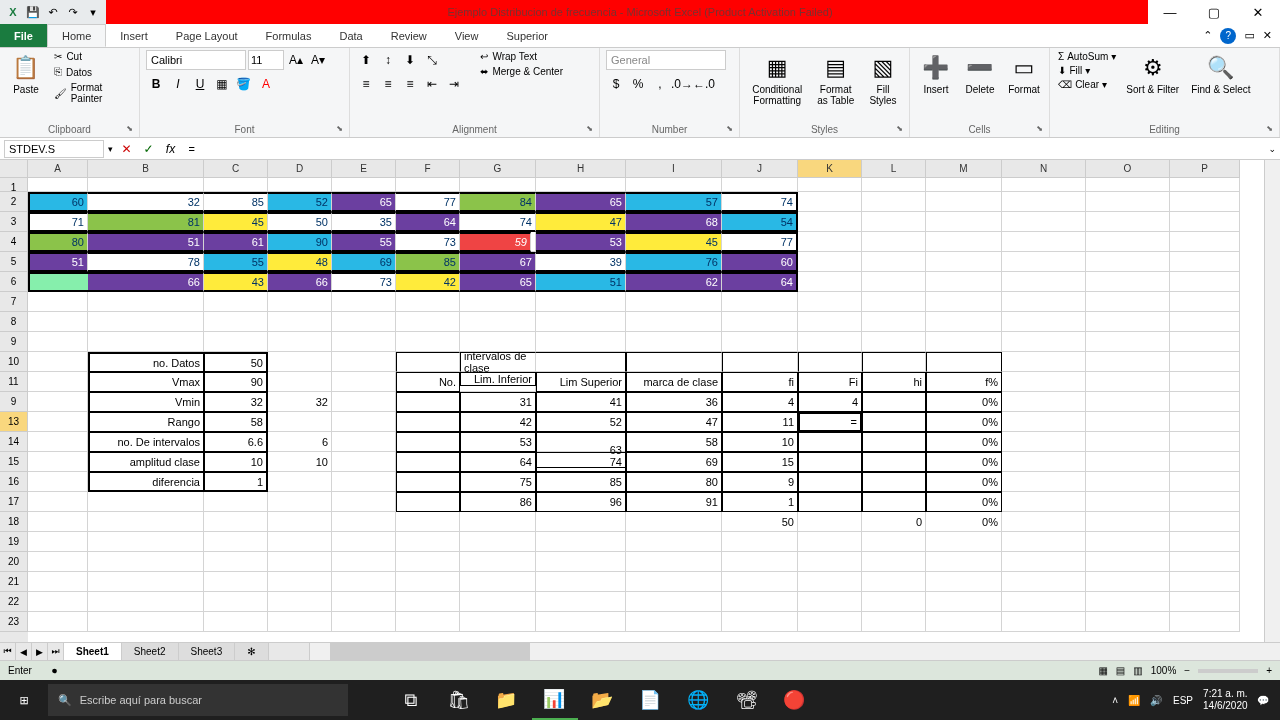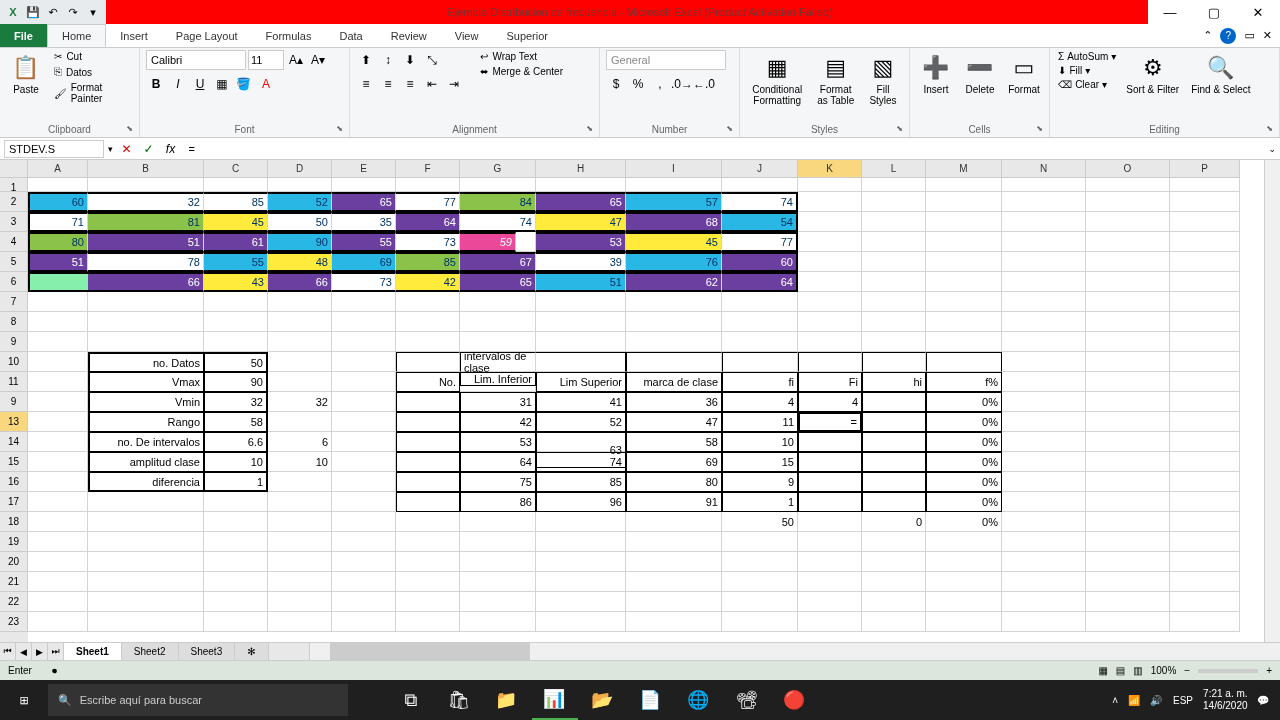--- a/index.html
+++ b/index.html
@@ -722,21 +722,21 @@
             <div class="cell" style="left: 432px; top: 34px; width: 76px; height: 20px; background: rgb(255, 255, 255); color: rgb(0, 51, 102); font-weight: normal; border-top: 2px solid rgb(0, 0, 0); border-bottom: 2px solid rgb(0, 0, 0);">74</div>
             <div class="cell" style="left: 508px; top: 34px; width: 90px; height: 20px; background: rgb(255, 235, 59); color: rgb(0, 51, 102); font-weight: normal; border-top: 2px solid rgb(0, 0, 0); border-bottom: 2px solid rgb(0, 0, 0);">47</div>
             <div class="cell" style="left: 598px; top: 34px; width: 96px; height: 20px; background: rgb(107, 63, 160); color: rgb(255, 255, 255); font-weight: normal; border-top: 2px solid rgb(0, 0, 0); border-bottom: 2px solid rgb(0, 0, 0);">68</div>
             <div class="cell" style="left: 694px; top: 34px; width: 76px; height: 20px; background: rgb(41, 184, 229); color: rgb(0, 51, 102); font-weight: normal; border-top: 2px solid rgb(0, 0, 0); border-bottom: 2px solid rgb(0, 0, 0); border-right: 2px solid rgb(0, 0, 0);">54</div>
             <div class="cell" style="left: 0px; top: 54px; width: 60px; height: 20px; background: rgb(139, 195, 74); color: rgb(0, 51, 102); font-weight: normal; border-top: 2px solid rgb(0, 0, 0); border-bottom: 2px solid rgb(0, 0, 0); border-left: 2px solid rgb(0, 0, 0);">80</div>
             <div class="cell" style="left: 60px; top: 54px; width: 116px; height: 20px; background: rgb(107, 63, 160); color: rgb(255, 255, 255); font-weight: normal; border-top: 2px solid rgb(0, 0, 0); border-bottom: 2px solid rgb(0, 0, 0);">51</div>
             <div class="cell" style="left: 176px; top: 54px; width: 64px; height: 20px; background: rgb(107, 63, 160); color: rgb(255, 255, 255); font-weight: normal; border-top: 2px solid rgb(0, 0, 0); border-bottom: 2px solid rgb(0, 0, 0);">61</div>
             <div class="cell" style="left: 240px; top: 54px; width: 64px; height: 20px; background: rgb(41, 184, 229); color: rgb(0, 51, 102); font-weight: normal; border-top: 2px solid rgb(0, 0, 0); border-bottom: 2px solid rgb(0, 0, 0);">90</div>
             <div class="cell" style="left: 304px; top: 54px; width: 64px; height: 20px; background: rgb(107, 63, 160); color: rgb(255, 255, 255); font-weight: normal; border-top: 2px solid rgb(0, 0, 0); border-bottom: 2px solid rgb(0, 0, 0);">55</div>
             <div class="cell" style="left: 368px; top: 54px; width: 64px; height: 20px; background: rgb(255, 255, 255); color: rgb(0, 51, 102); font-weight: normal; border-top: 2px solid rgb(0, 0, 0); border-bottom: 2px solid rgb(0, 0, 0);">73</div>
-            <div class="cell" style="left: 432px; top: 54px; width: 56px; height: 20px; background: #ec4899; color: rgb(255, 255, 255); font-weight: normal; border-top: 2px solid rgb(0, 0, 0); border-bottom: 2px solid rgb(0, 0, 0); font-style: italic;">59</div>
+            <div class="cell" style="left: 432px; top: 54px; width: 71px; height: 20px; background: #ef4444; color: rgb(255, 255, 255); font-weight: normal; border-top: 2px solid rgb(0, 0, 0); border-bottom: 2px solid rgb(0, 0, 0); font-style: italic;">59</div>
             <div class="cell" style="left: 508px; top: 54px; width: 90px; height: 20px; background: rgb(107, 63, 160); color: rgb(255, 255, 255); font-weight: normal; border-top: 2px solid rgb(0, 0, 0); border-bottom: 2px solid rgb(0, 0, 0);">53</div>
             <div class="cell" style="left: 598px; top: 54px; width: 96px; height: 20px; background: rgb(255, 235, 59); color: rgb(0, 51, 102); font-weight: normal; border-top: 2px solid rgb(0, 0, 0); border-bottom: 2px solid rgb(0, 0, 0);">45</div>
             <div class="cell" style="left: 694px; top: 54px; width: 76px; height: 20px; background: rgb(255, 255, 255); color: rgb(0, 51, 102); font-weight: normal; border-top: 2px solid rgb(0, 0, 0); border-bottom: 2px solid rgb(0, 0, 0); border-right: 2px solid rgb(0, 0, 0);">77</div>
             <div class="cell" style="left: 0px; top: 74px; width: 60px; height: 20px; background: rgb(107, 63, 160); color: rgb(255, 255, 255); font-weight: normal; border-top: 2px solid rgb(0, 0, 0); border-bottom: 2px solid rgb(0, 0, 0); border-left: 2px solid rgb(0, 0, 0);">51</div>
             <div class="cell" style="left: 60px; top: 74px; width: 116px; height: 20px; background: rgb(255, 255, 255); color: rgb(0, 51, 102); font-weight: normal; border-top: 2px solid rgb(0, 0, 0); border-bottom: 2px solid rgb(0, 0, 0);">78</div>
             <div class="cell" style="left: 176px; top: 74px; width: 64px; height: 20px; background: rgb(41, 184, 229); color: rgb(0, 51, 102); font-weight: normal; border-top: 2px solid rgb(0, 0, 0); border-bottom: 2px solid rgb(0, 0, 0);">55</div>
             <div class="cell" style="left: 240px; top: 74px; width: 64px; height: 20px; background: rgb(255, 235, 59); color: rgb(0, 51, 102); font-weight: normal; border-top: 2px solid rgb(0, 0, 0); border-bottom: 2px solid rgb(0, 0, 0);">48</div>
             <div class="cell" style="left: 304px; top: 74px; width: 64px; height: 20px; background: rgb(41, 184, 229); color: rgb(0, 51, 102); font-weight: normal; border-top: 2px solid rgb(0, 0, 0); border-bottom: 2px solid rgb(0, 0, 0);">69</div>
             <div class="cell" style="left: 368px; top: 74px; width: 64px; height: 20px; background: rgb(139, 195, 74); color: rgb(0, 51, 102); font-weight: normal; border-top: 2px solid rgb(0, 0, 0); border-bottom: 2px solid rgb(0, 0, 0);">85</div>
             <div class="cell" style="left: 432px; top: 74px; width: 76px; height: 20px; background: rgb(107, 63, 160); color: rgb(255, 255, 255); font-weight: normal; border-top: 2px solid rgb(0, 0, 0); border-bottom: 2px solid rgb(0, 0, 0);">67</div>

